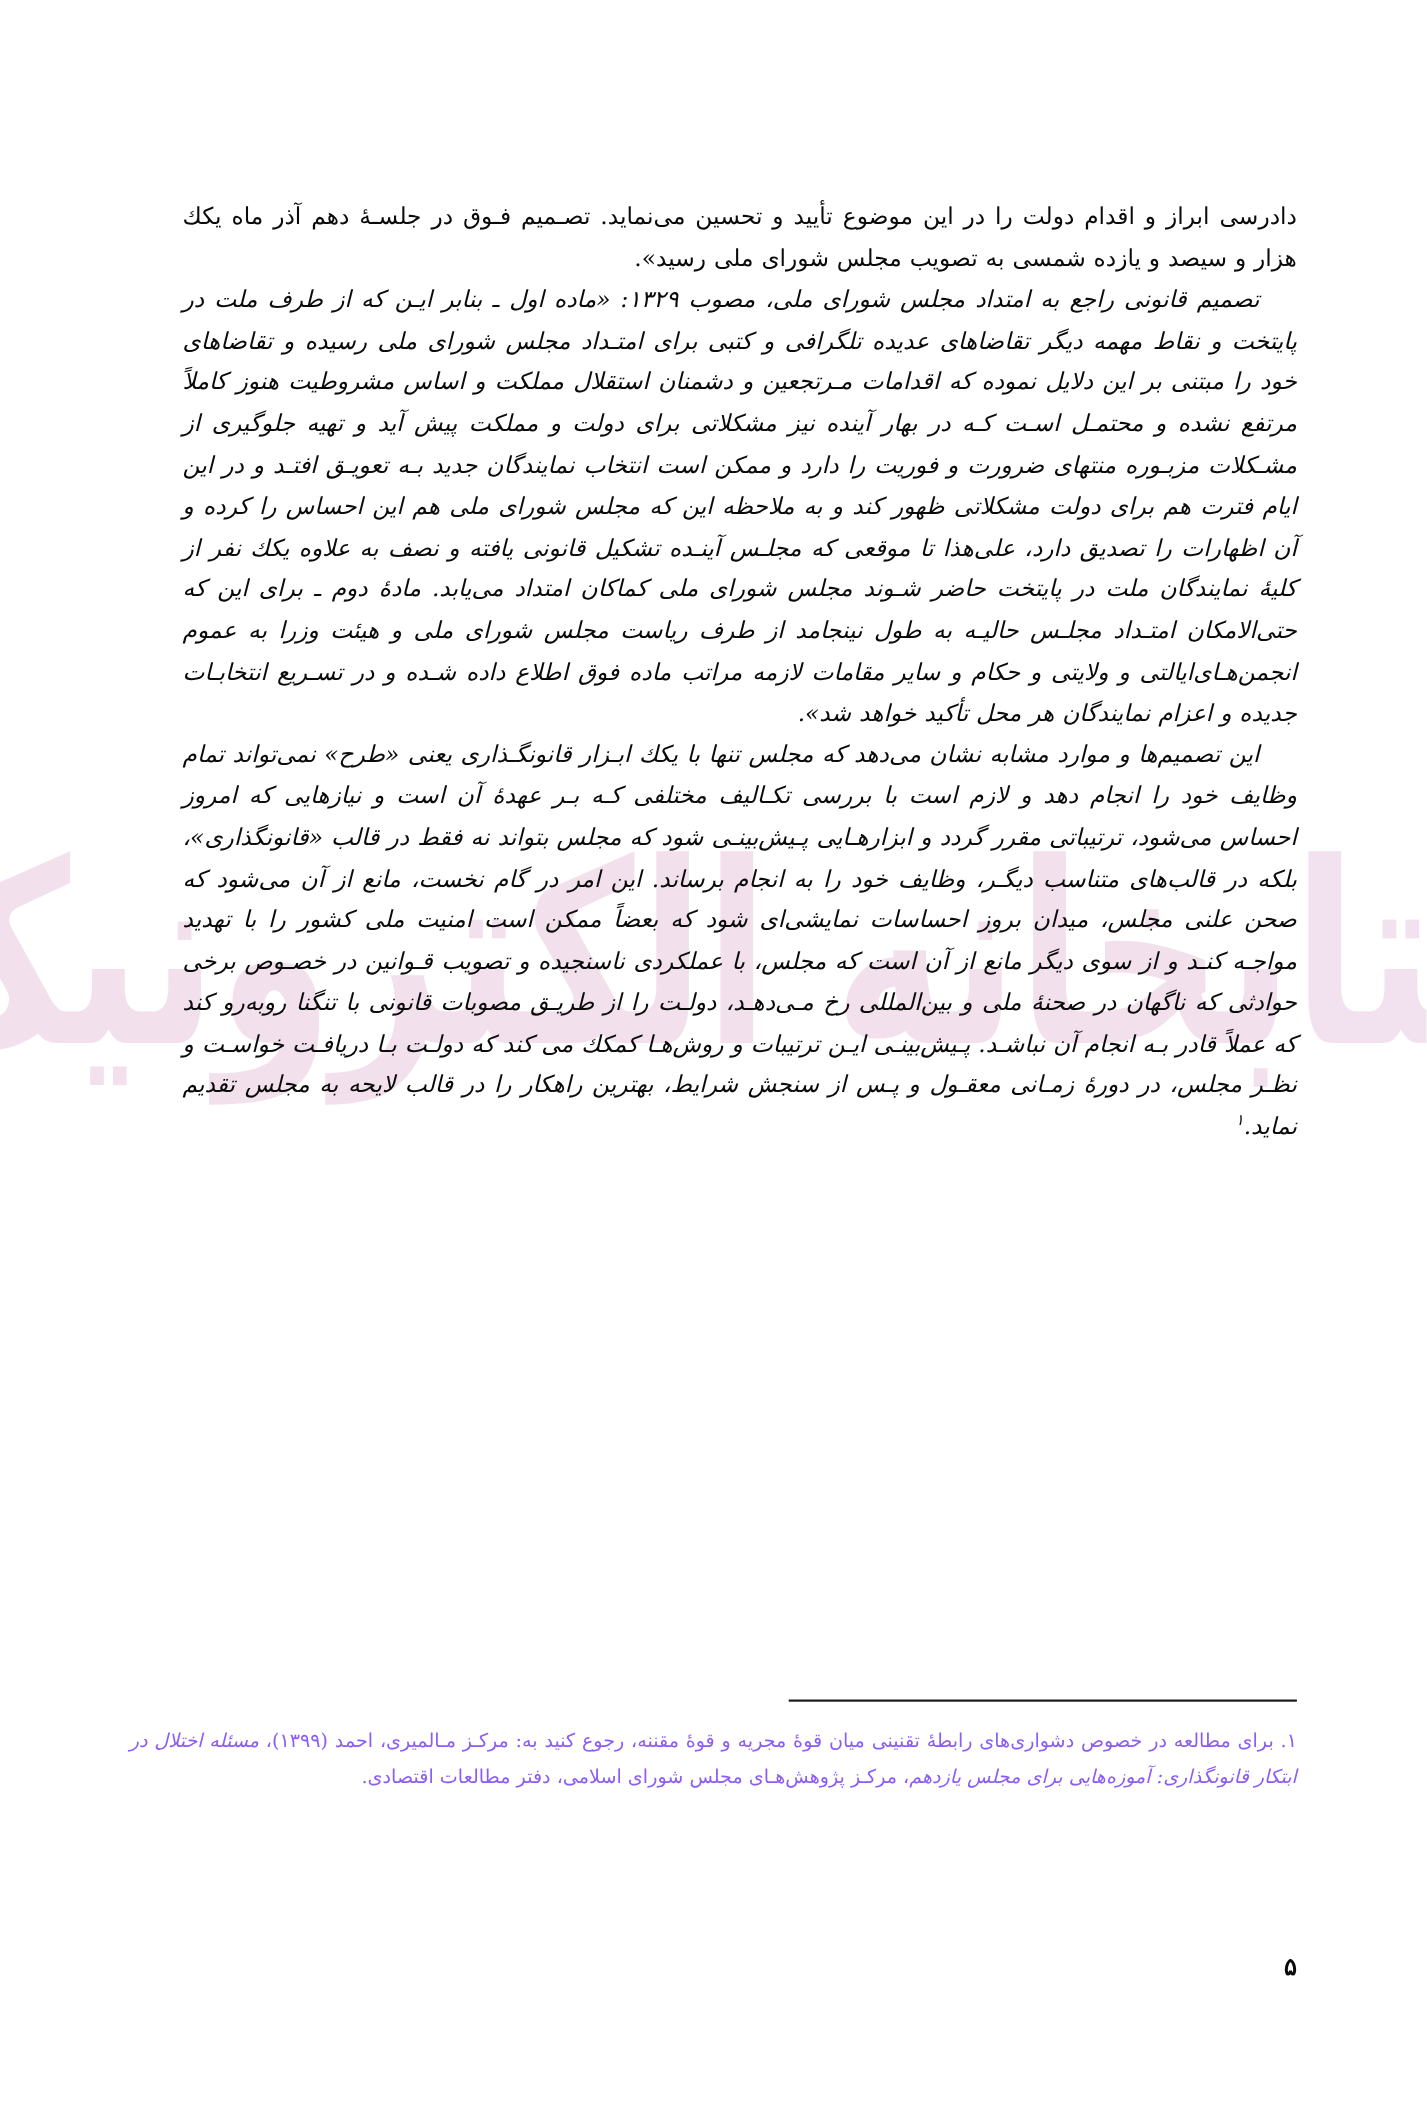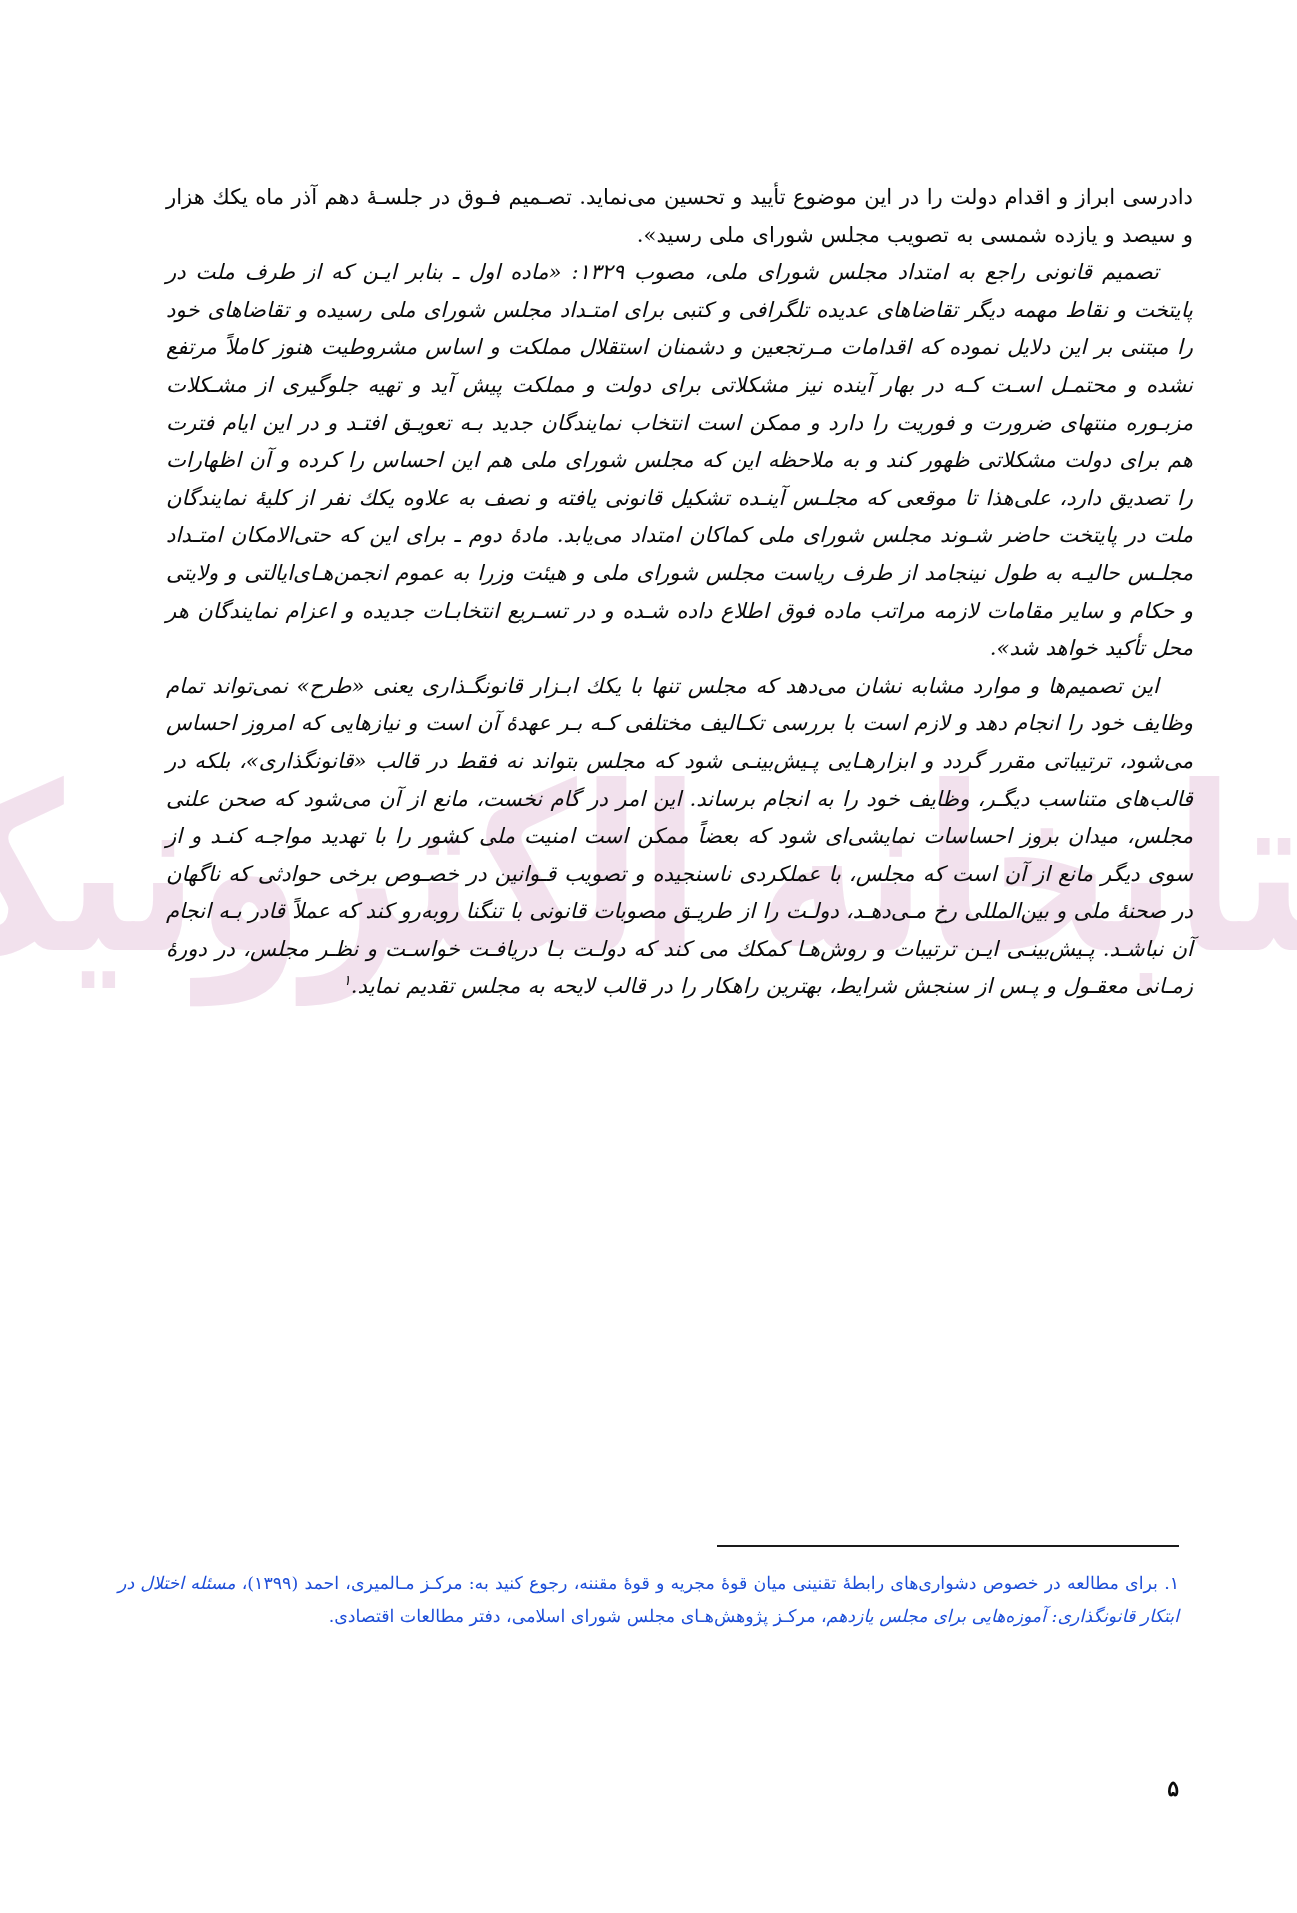--- a/index.html
+++ b/index.html
@@ -39,21 +39,21 @@
     white-space: nowrap;
     direction: rtl;
     transform: scaleY(1.35);
     line-height: 1;
   }
 
   
   .content {
     position: absolute;
     top: 178px;
-    right: 104px;
+    right: 118px;
     left: 118px;
     z-index: 2;
     margin-left: 48px;
   }
 
   p.body-par {
     margin: 0 0 0 0;
     font-size: 21.2px;
     line-height: 37.6px;
     text-align: justify;
@@ -89,21 +89,21 @@
     margin: 0 0 20px 0;
     border: none;
   }
   .footnote {
     margin: 0;
     font-size: 17.4px;
     line-height: 33px;
     text-align: justify;
     text-align-last: right;
     direction: rtl;
-    color: #1d4ed8;
+    color: #8b5cf6;
     font-family: "DejaVu Serif", "Liberation Serif", serif;
   }
   .footnote .ital {
     font-style: italic;
   }
 
   
   .folio {
     position: absolute;
     right: 118px;

